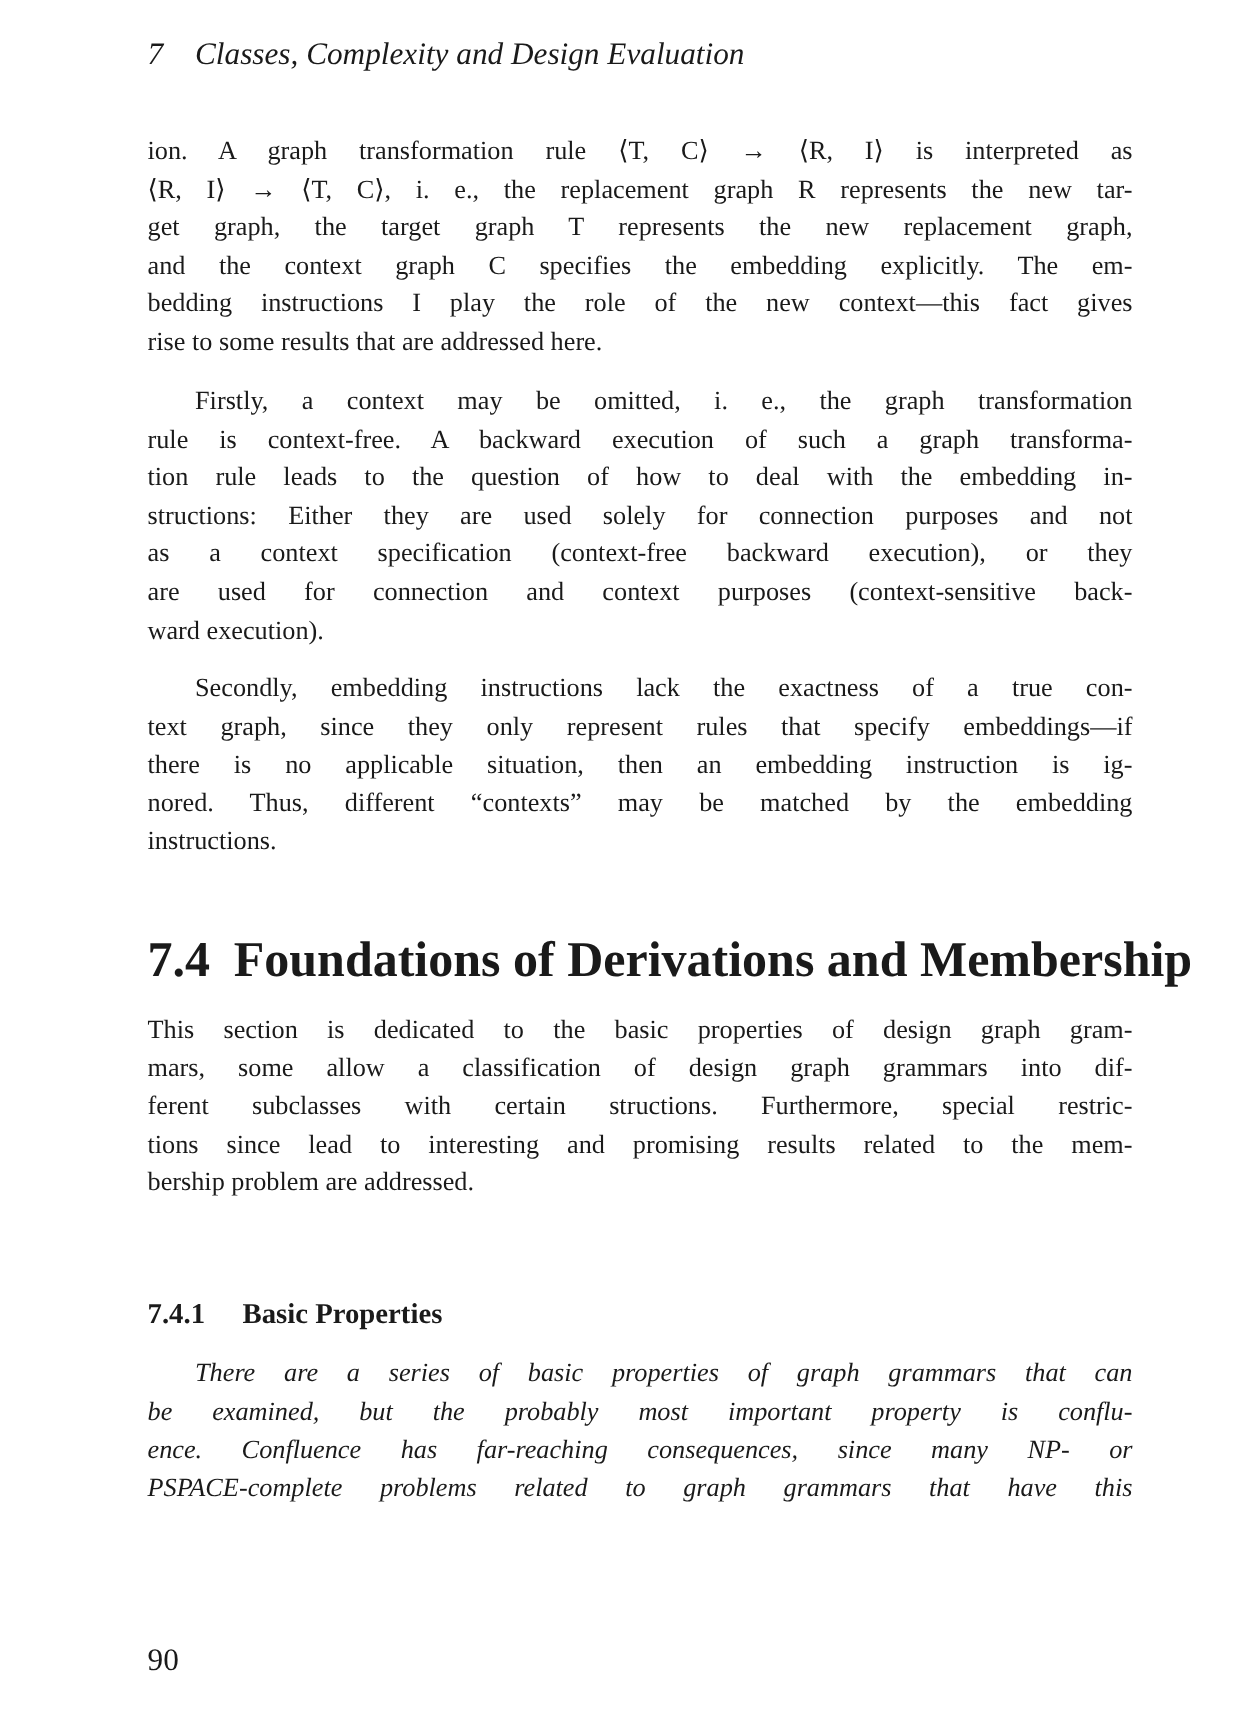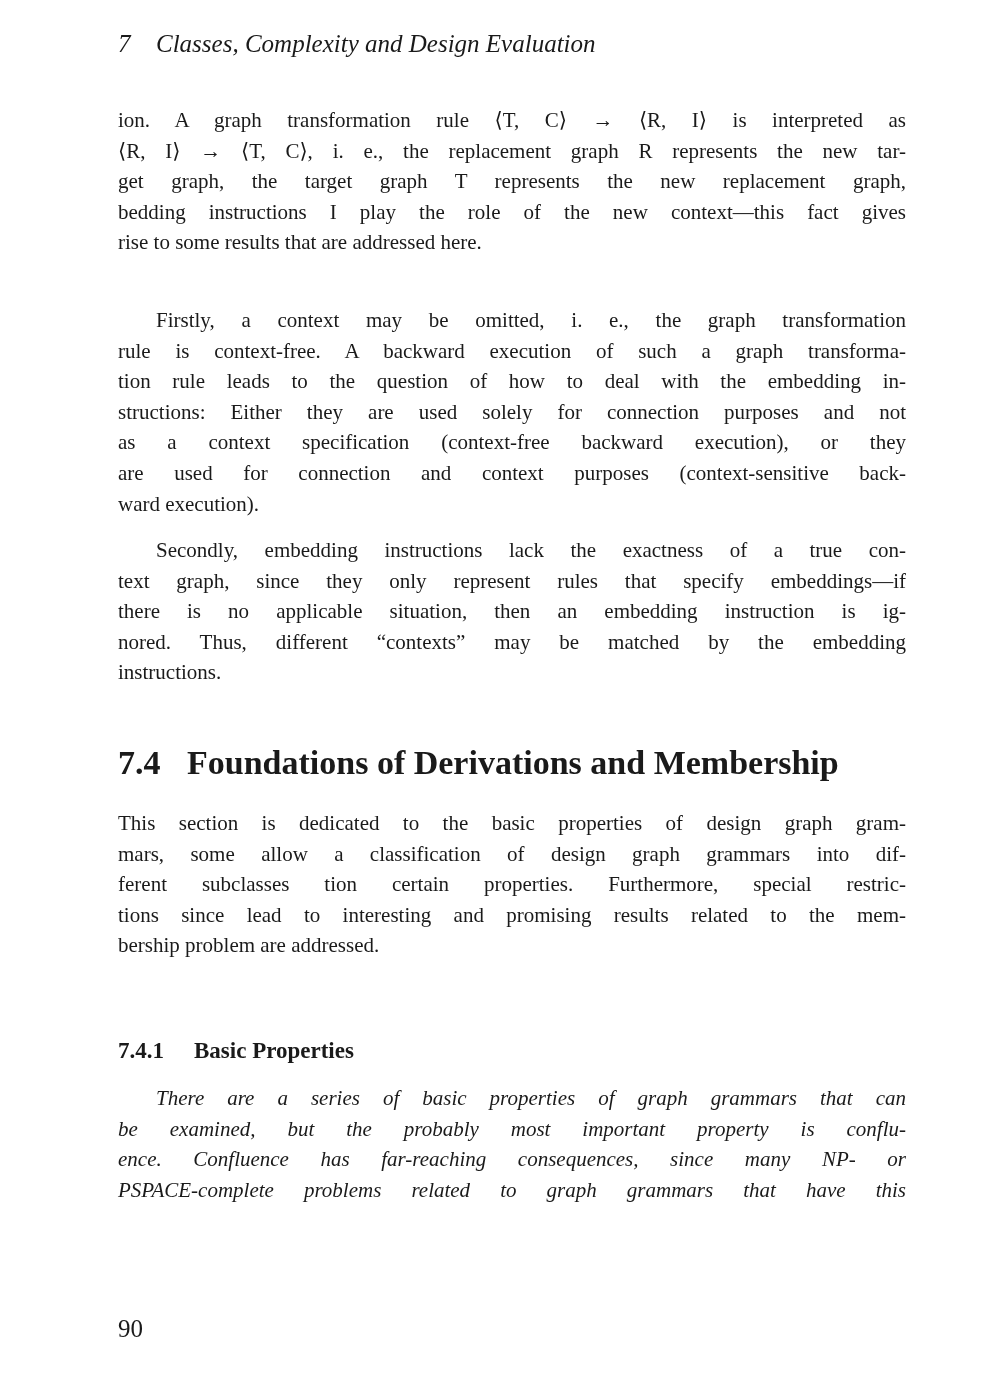--- a/index.html
+++ b/index.html
@@ -8,39 +8,40 @@
     .page { position: absolute; left: 118px; top: 0; width: 788px; }
     .running-head { position: absolute; top: 30px; left: 0; font-style: italic; font-size: 25px; white-space: nowrap; }
     .running-head .num { display: inline-block; width: 38px; }
     .para { position: absolute; left: 0; width: 788px; font-size: 21px; line-height: 30.6px;
             text-align: justify; margin: 0; hyphens: manual; }
     .para .line { display: block; text-align: justify; text-align-last: justify; height: 30.6px; white-space: nowrap; }
     .para .line.last { text-align-last: left; }
     .para .line.indent { padding-left: 38px; }
     .sec { position: absolute; left: 0; font-weight: bold; white-space: nowrap; }
     .sec .num { display: inline-block; }
-    .sec74 { top: 744px; font-size: 34px; }
+    .sec74 { top: 744px; font-size: 40px; }
     .sec74 .num { width: 69px; }
     .sec741 { top: 1038px; font-size: 23px; }
     .sec741 .num { width: 76px; }
     .folio { position: absolute; left: 0; top: 1315px; font-size: 25px; }
   </style>
 </head>
 <body>
 
 <div class="page">
 
   <div class="running-head">
     <span class="num">7</span><span>Classes, Complexity and Design Evaluation</span>
   </div>
 
   <div class="para" style="top:105px;">
     <span class="line">ion. A graph transformation rule ⟨T, C⟩ → ⟨R, I⟩ is interpreted as</span>
     <span class="line">⟨R, I⟩ → ⟨T, C⟩, i. e., the replacement graph R represents the new tar-</span>
     <span class="line">get graph, the target graph T represents the new replacement graph,</span>
+    <span class="line">and the context graph C specifies the embedding explicitly. The em-</span>
     <span class="line">bedding instructions I play the role of the new context—this fact gives</span>
     <span class="line last">rise to some results that are addressed here.</span>
   </div>
 
   <div class="para" style="top:305px;">
     <span class="line indent">Firstly, a context may be omitted, i. e., the graph transformation</span>
     <span class="line">rule is context-free. A backward execution of such a graph transforma-</span>
     <span class="line">tion rule leads to the question of how to deal with the embedding in-</span>
     <span class="line">structions: Either they are used solely for connection purposes and not</span>
     <span class="line">as a context specification (context-free backward execution), or they</span>
@@ -56,21 +57,21 @@
     <span class="line last">instructions.</span>
   </div>
 
   <div class="sec sec74">
     <span class="num">7.4</span><span>Foundations of Derivations and Membership</span>
   </div>
 
   <div class="para" style="top:808px;">
     <span class="line">This section is dedicated to the basic properties of design graph gram-</span>
     <span class="line">mars, some allow a classification of design graph grammars into dif-</span>
-    <span class="line">ferent subclasses tion certain properties. Furthermore, special restric-</span>
+    <span class="line">ferent subclasses with certain structions. Furthermore, special restric-</span>
     <span class="line">tions since lead to interesting and promising results related to the mem-</span>
     <span class="line last">bership problem are addressed.</span>
   </div>
 
   <div class="sec sec741">
     <span class="num">7.4.1</span><span>Basic Properties</span>
   </div>
 
   <div class="para" style="top:1083px;font-style:italic;">
     <span class="line indent">There are a series of basic properties of graph grammars that can</span>

